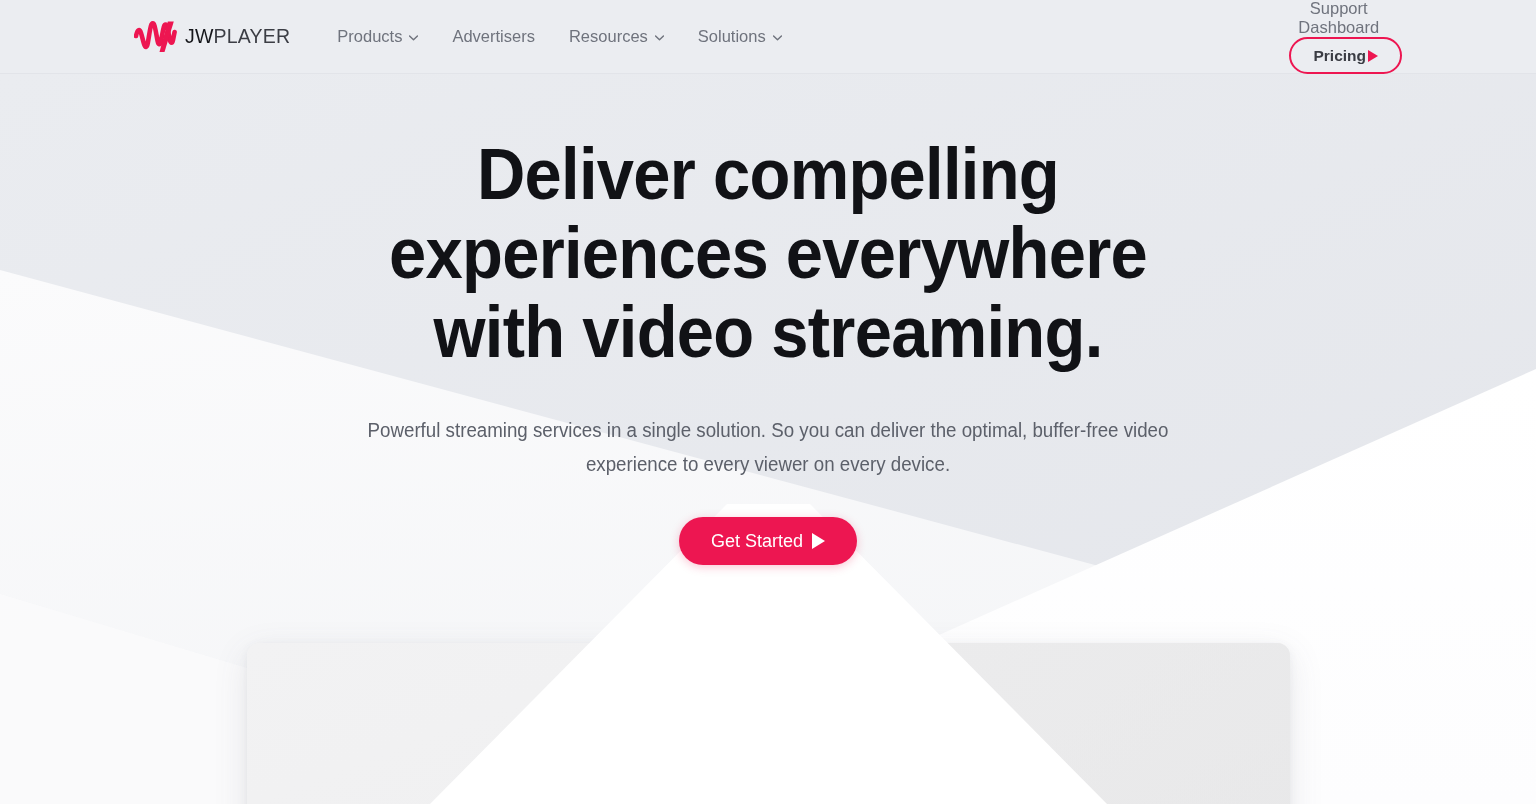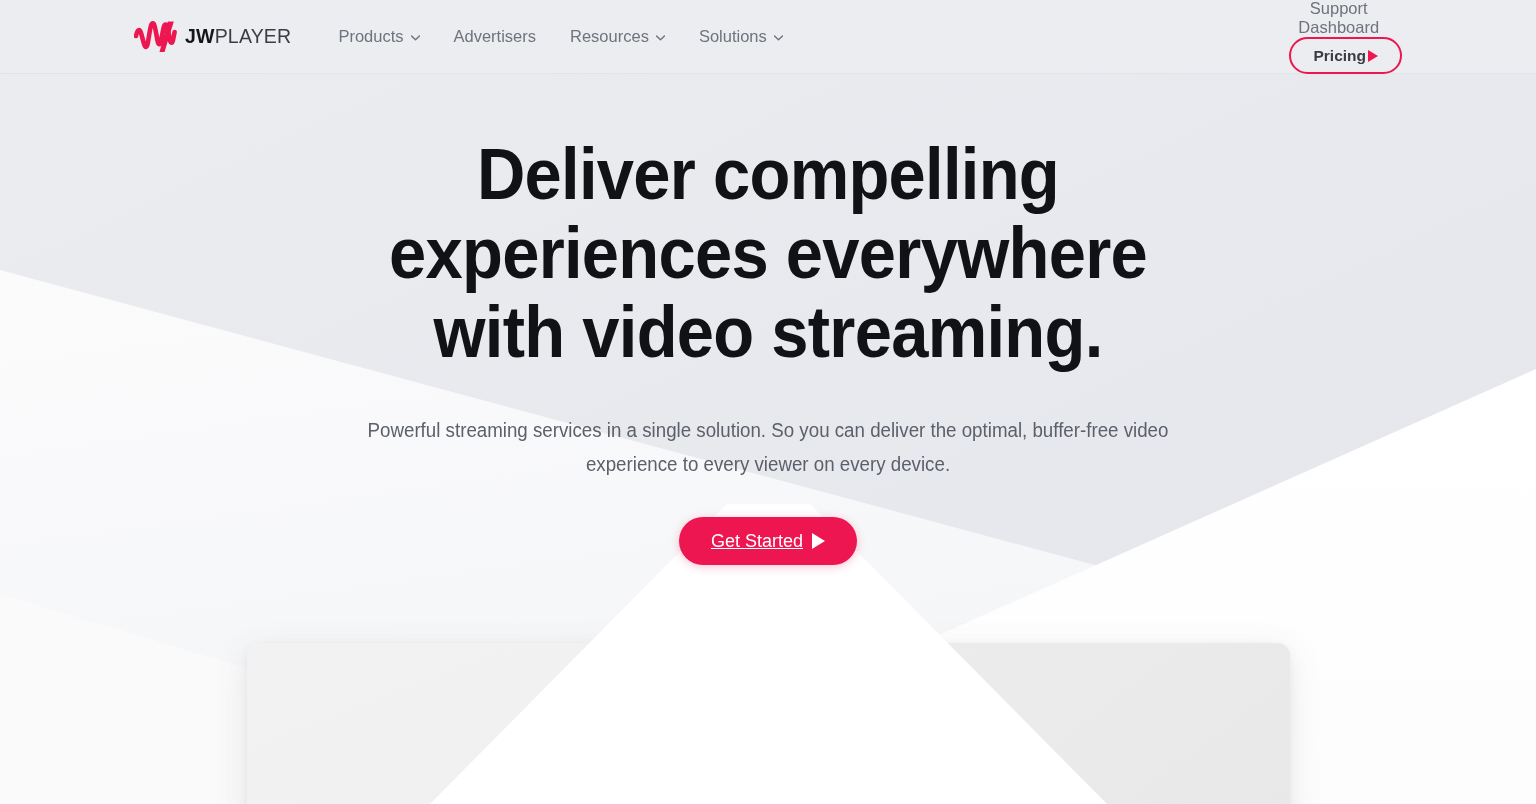--- a/index.html
+++ b/index.html
@@ -68,21 +68,21 @@
     margin-right: 7px;
   }
   .logo-wordmark {
     font-size: 19.5px;
     letter-spacing: 0.2px;
     line-height: 1;
     white-space: nowrap;
     display: flex;
     align-items: baseline;
   }
-  .logo-jw { color: #15161a; font-weight: 700; }
+  .logo-jw { color: #15161a; font-weight: 400; }
   .logo-player { color: #3b3d44; font-weight: 400; }
 
   
   .main-nav {
     display: flex;
     align-items: center;
     height: 100%;
     gap: 0px;
   }
   .nav-item {
@@ -194,21 +194,20 @@
     border: none;
     border-radius: 24px;
     background: #ed1651;
     color: #ffffff;
     font-size: 18px;
     font-weight: 400;
     font-family: "Liberation Sans", sans-serif;
     cursor: pointer;
     white-space: nowrap;
     box-shadow: 0 2px 10px rgba(237,22,81,0.25);
-    text-decoration: underline;
   }
   .play-tri-white {
     width: 0; height: 0;
     border-left: 13px solid #ffffff;
     border-top: 8px solid transparent;
     border-bottom: 8px solid transparent;
     display: inline-block;
   }
 
   

